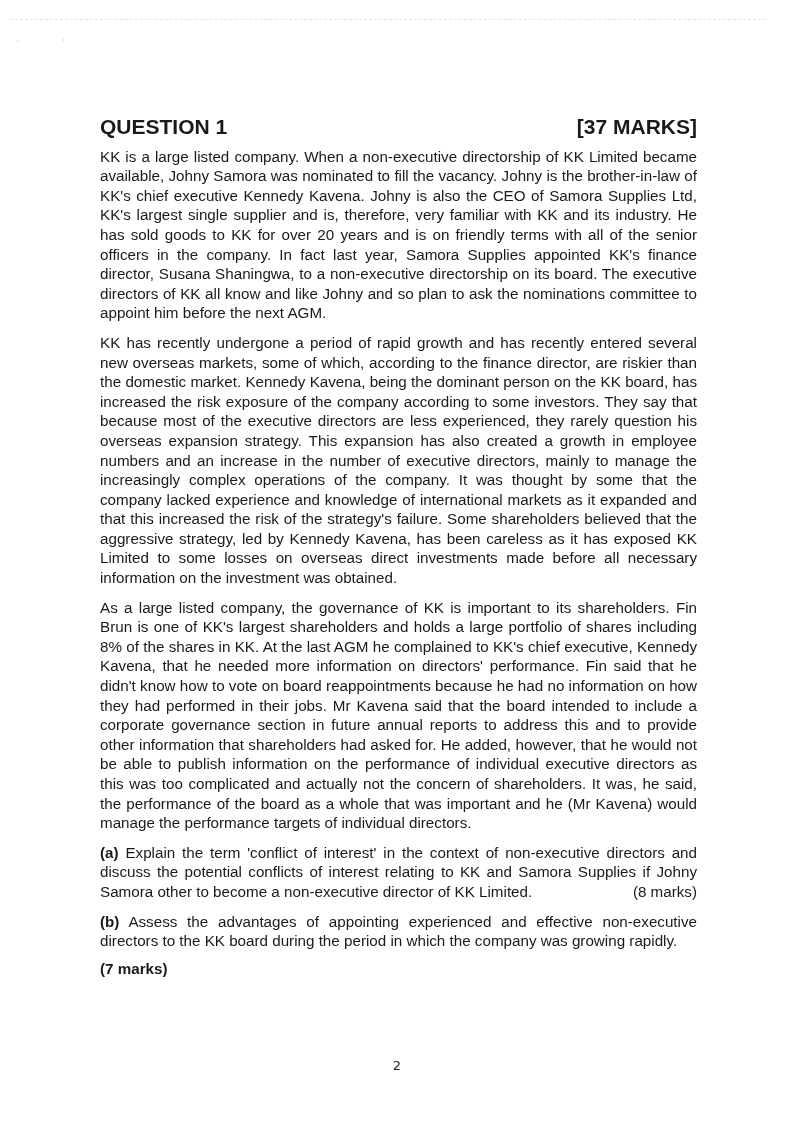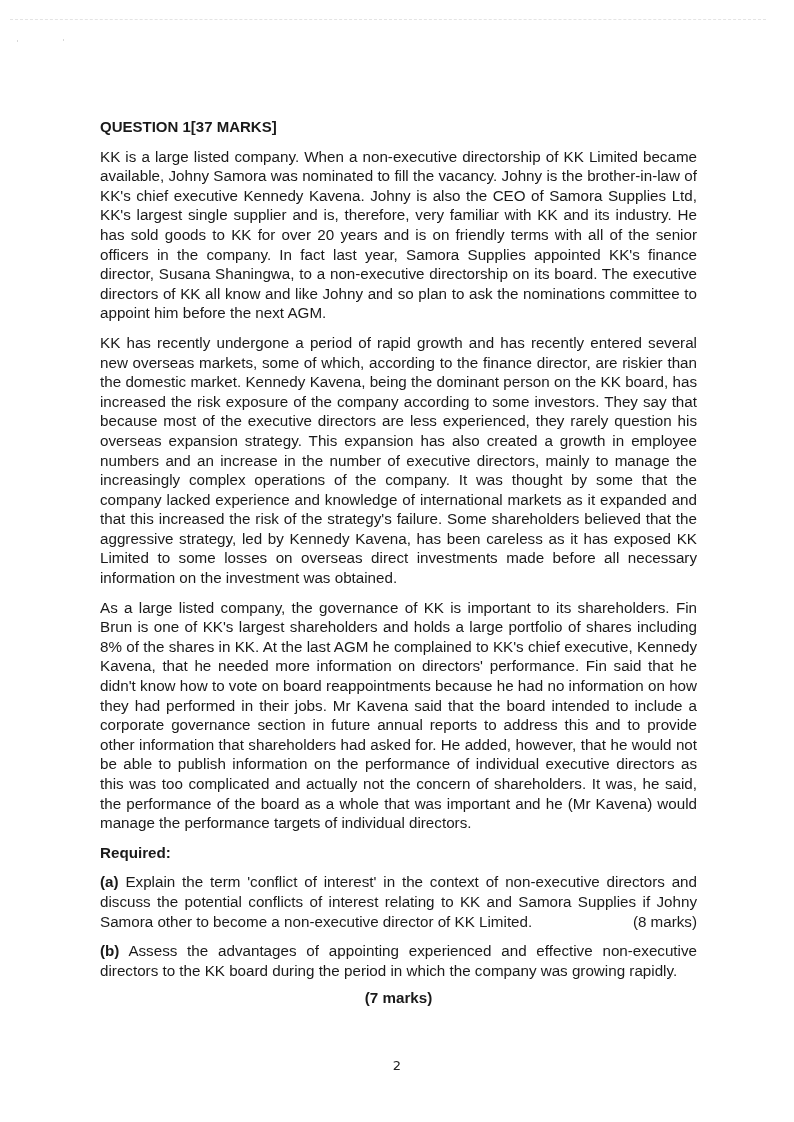--- a/index.html
+++ b/index.html
@@ -32,43 +32,44 @@
     .page {
       position: absolute;
       left: 100px;
       top: 117px;
       width: 597px;
       font-size: 15.2px;
       line-height: 19.6px;
     }
     .q-header {
       display: flex;
+      justify-content: space-between;
       font-weight: bold;
-      font-size: 15px;
+      font-size: 21px;
       margin-bottom: 10px;
     }
     p {
       margin: 0 0 10px 0;
       text-align: justify;
       hyphens: none;
     }
     .required {
       font-weight: bold;
       margin: 0 0 10px 0;
     }
     .part-label {
       font-weight: bold;
     }
     .marks {
       font-weight: normal;
       float: right;
     }
     .marks-block {
       display: block;
-      text-align: center;
+      text-align: left;
       font-weight: bold;
     }
     .page-number {
       position: absolute;
       top: 1058px;
       left: 0;
       width: 794px;
       text-align: center;
       font-family: "DejaVu Sans", sans-serif;
       font-size: 13px;
@@ -85,21 +86,20 @@
 <div class="page">
   <div class="q-header">
     <span>QUESTION 1</span>
     <span>[37 MARKS]</span>
   </div>
 
   <p>KK is a large listed company. When a non-executive directorship of KK Limited became available, Johny Samora was nominated to fill the vacancy. Johny is the brother-in-law of KK's chief executive Kennedy Kavena. Johny is also the CEO of Samora Supplies Ltd, KK's largest single supplier and is, therefore, very familiar with KK and its industry. He has sold goods to KK for over 20 years and is on friendly terms with all of the senior officers in the company. In fact last year, Samora Supplies appointed KK's finance director, Susana Shaningwa, to a non-executive directorship on its board. The executive directors of KK all know and like Johny and so plan to ask the nominations committee to appoint him before the next AGM.</p>
   <p>KK has recently undergone a period of rapid growth and has recently entered several new overseas markets, some of which, according to the finance director, are riskier than the domestic market. Kennedy Kavena, being the dominant person on the KK board, has increased the risk exposure of the company according to some investors. They say that because most of the executive directors are less experienced, they rarely question his overseas expansion strategy. This expansion has also created a growth in employee numbers and an increase in the number of executive directors, mainly to manage the increasingly complex operations of the company. It was thought by some that the company lacked experience and knowledge of international markets as it expanded and that this increased the risk of the strategy's failure. Some shareholders believed that the aggressive strategy, led by Kennedy Kavena, has been careless as it has exposed KK Limited to some losses on overseas direct investments made before all necessary information on the investment was obtained.</p>
   <p>As a large listed company, the governance of KK is important to its shareholders. Fin Brun is one of KK's largest shareholders and holds a large portfolio of shares including 8% of the shares in KK. At the last AGM he complained to KK's chief executive, Kennedy Kavena, that he needed more information on directors' performance. Fin said that he didn't know how to vote on board reappointments because he had no information on how they had performed in their jobs. Mr Kavena said that the board intended to include a corporate governance section in future annual reports to address this and to provide other information that shareholders had asked for. He added, however, that he would not be able to publish information on the performance of individual executive directors as this was too complicated and actually not the concern of shareholders. It was, he said, the performance of the board as a whole that was important and he (Mr Kavena) would manage the performance targets of individual directors.</p>
 
-  <div class="required">Required:</div>
 
   <p>
     <span class="part-label">(a)</span>
     <span>Explain the term 'conflict of interest' in the context of non-executive directors and discuss the potential conflicts of interest relating to KK and Samora Supplies if Johny Samora other to become a non-executive director of KK Limited.</span>
     <span class="marks">(8 marks)</span>
   </p>
 
   <p style="margin-bottom:8px;">
     <span class="part-label">(b)</span>
     <span>Assess the advantages of appointing experienced and effective non-executive directors to the KK board during the period in which the company was growing rapidly.</span>

